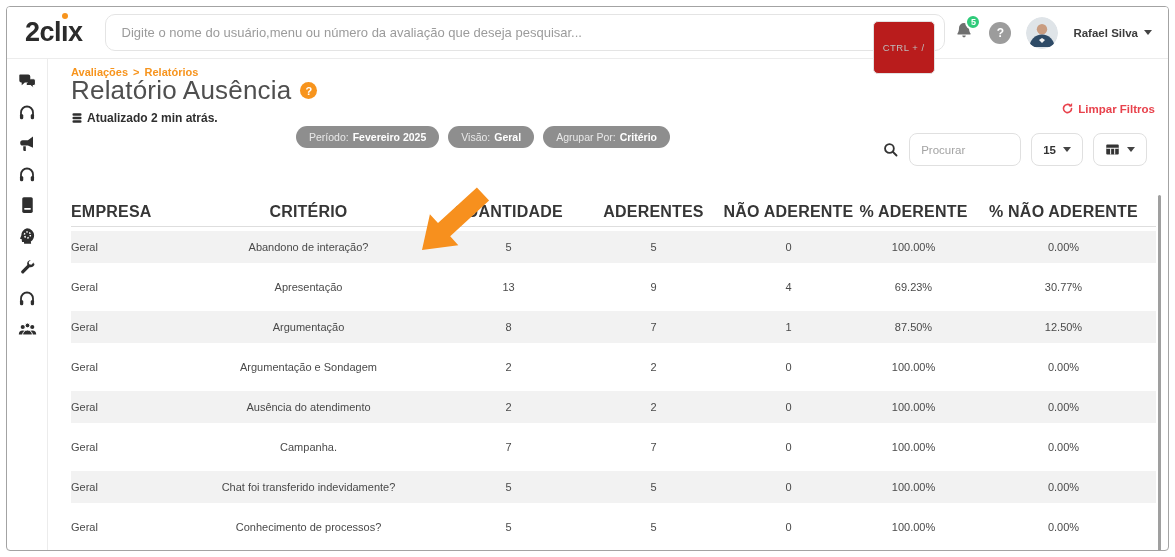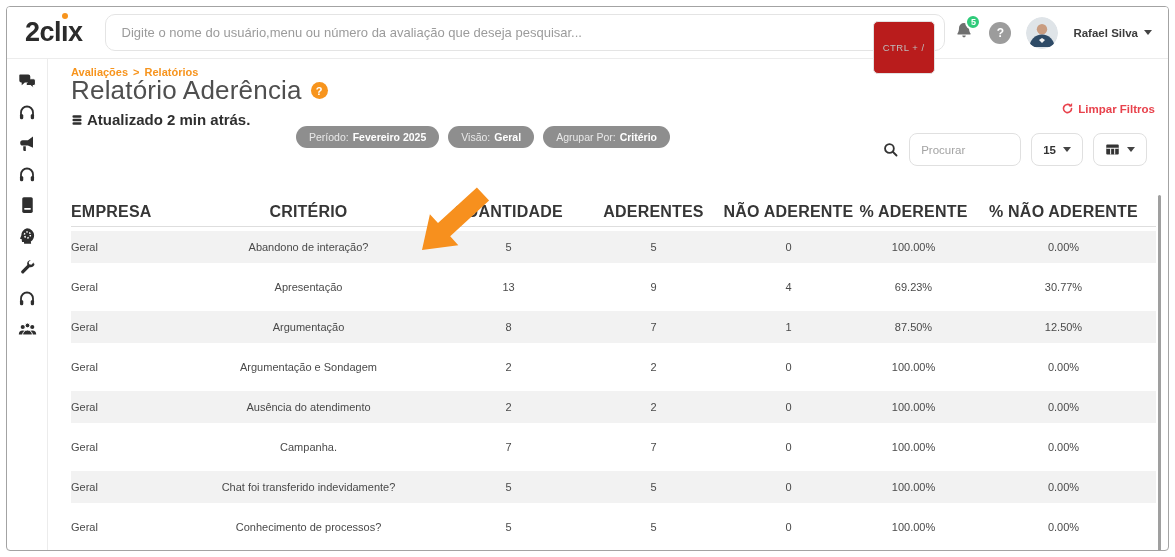--- a/index.html
+++ b/index.html
@@ -28,21 +28,21 @@
   .body { flex:1; display:flex; min-height:0; }
   .sidebar { width:41px; flex:0 0 41px; border-right:1px solid #ececec; display:flex; flex-direction:column; align-items:center; padding-top:13px; gap:13px; }
   .side-item { width:20px; height:18px; display:flex; align-items:center; justify-content:center; cursor:pointer; }
   .main { flex:1; position:relative; min-width:0; }
 
   .breadcrumb { position:absolute; left:23px; top:7px; font-size:11px; font-weight:700; color:#f7941d; display:flex; gap:5px; }
   .breadcrumb span { cursor:pointer; }
   .title-row { position:absolute; left:23px; top:16px; display:flex; align-items:center; gap:9px; }
   .page-title { font-size:26px; font-weight:500; color:#4f4f4f; letter-spacing:0.2px; }
   .q-badge { width:17px; height:17px; border-radius:50%; background:#f7941d; color:#fff; font-size:11px; font-weight:700; display:flex; align-items:center; justify-content:center; cursor:pointer; }
-  .updated { position:absolute; left:23px; top:52px; display:flex; align-items:center; gap:4px; font-size:15px; font-weight:700; color:#2f2f2f; }
+  .updated { position:absolute; left:23px; top:52px; display:flex; align-items:center; gap:4px; font-size:12px; font-weight:700; color:#2f2f2f; }
 
   .chips { position:absolute; left:248px; top:31px; display:flex; gap:9px; }
   .chip { background:#8e8e8e; border-radius:20px; padding:5px 13px; font-size:10.5px; color:#e9e9e9; display:flex; gap:4px; align-items:center; cursor:pointer; white-space:nowrap;margin-top:36px; }
   .chip b { color:#fff; font-weight:700; }
 
   .clear-filters { position:absolute; right:13px; top:43px; display:flex; align-items:center; gap:4px; color:#e8424c; font-size:11.5px; font-weight:700; cursor:pointer; }
 
   .controls { position:absolute; right:21px; top:74px; display:flex; align-items:center; gap:10px; }
   .controls input { width:112px; height:33px; border:1px solid #e0e0e0; border-radius:8px; padding:0 11px; font-size:11.5px; color:#555; font-family:inherit; outline:none; }
   .controls input::placeholder { color:#a3a3a3; }
@@ -164,21 +164,21 @@
     </div>
 
     <div class="main">
       <div class="breadcrumb">
         <span>Avaliações</span>
         <span>&gt;</span>
         <span>Relatórios</span>
       </div>
 
       <div class="title-row">
-        <span class="page-title">Relatório Aderência</span>
+        <span class="page-title">Relatório Ausência</span>
         <span class="q-badge">?</span>
       </div>
 
       <div class="updated">
         <svg width="12" height="12" viewBox="0 0 24 24">
             <rect x="3" y="2.5" width="18" height="5" rx="2.2" fill="#2e2e2e"></rect>
             <rect x="3" y="9.5" width="18" height="5" rx="2.2" fill="#2e2e2e"></rect>
             <rect x="3" y="16.5" width="18" height="5" rx="2.2" fill="#2e2e2e"></rect>
           </svg>
         <span>Atualizado 2 min atrás.</span>

